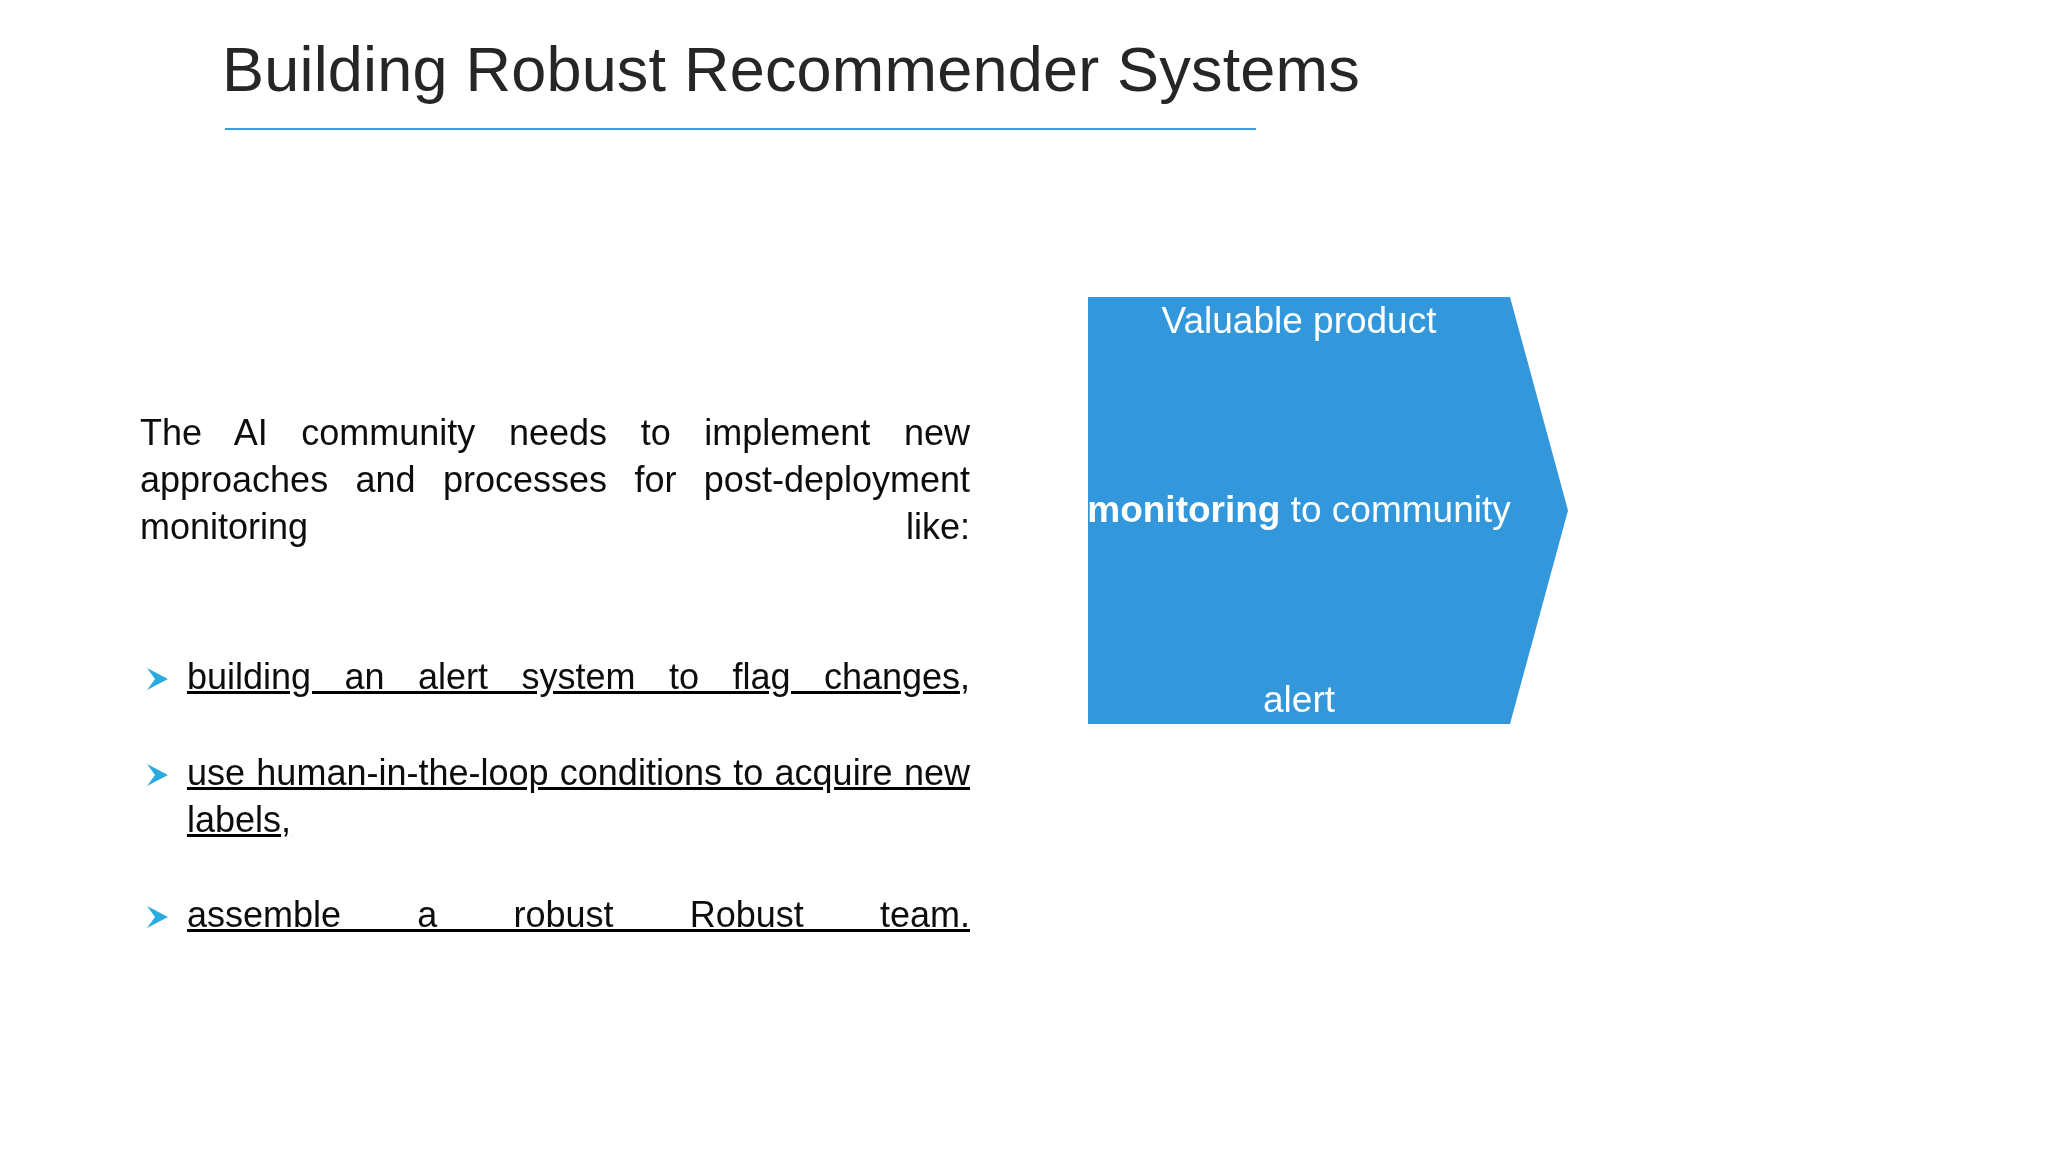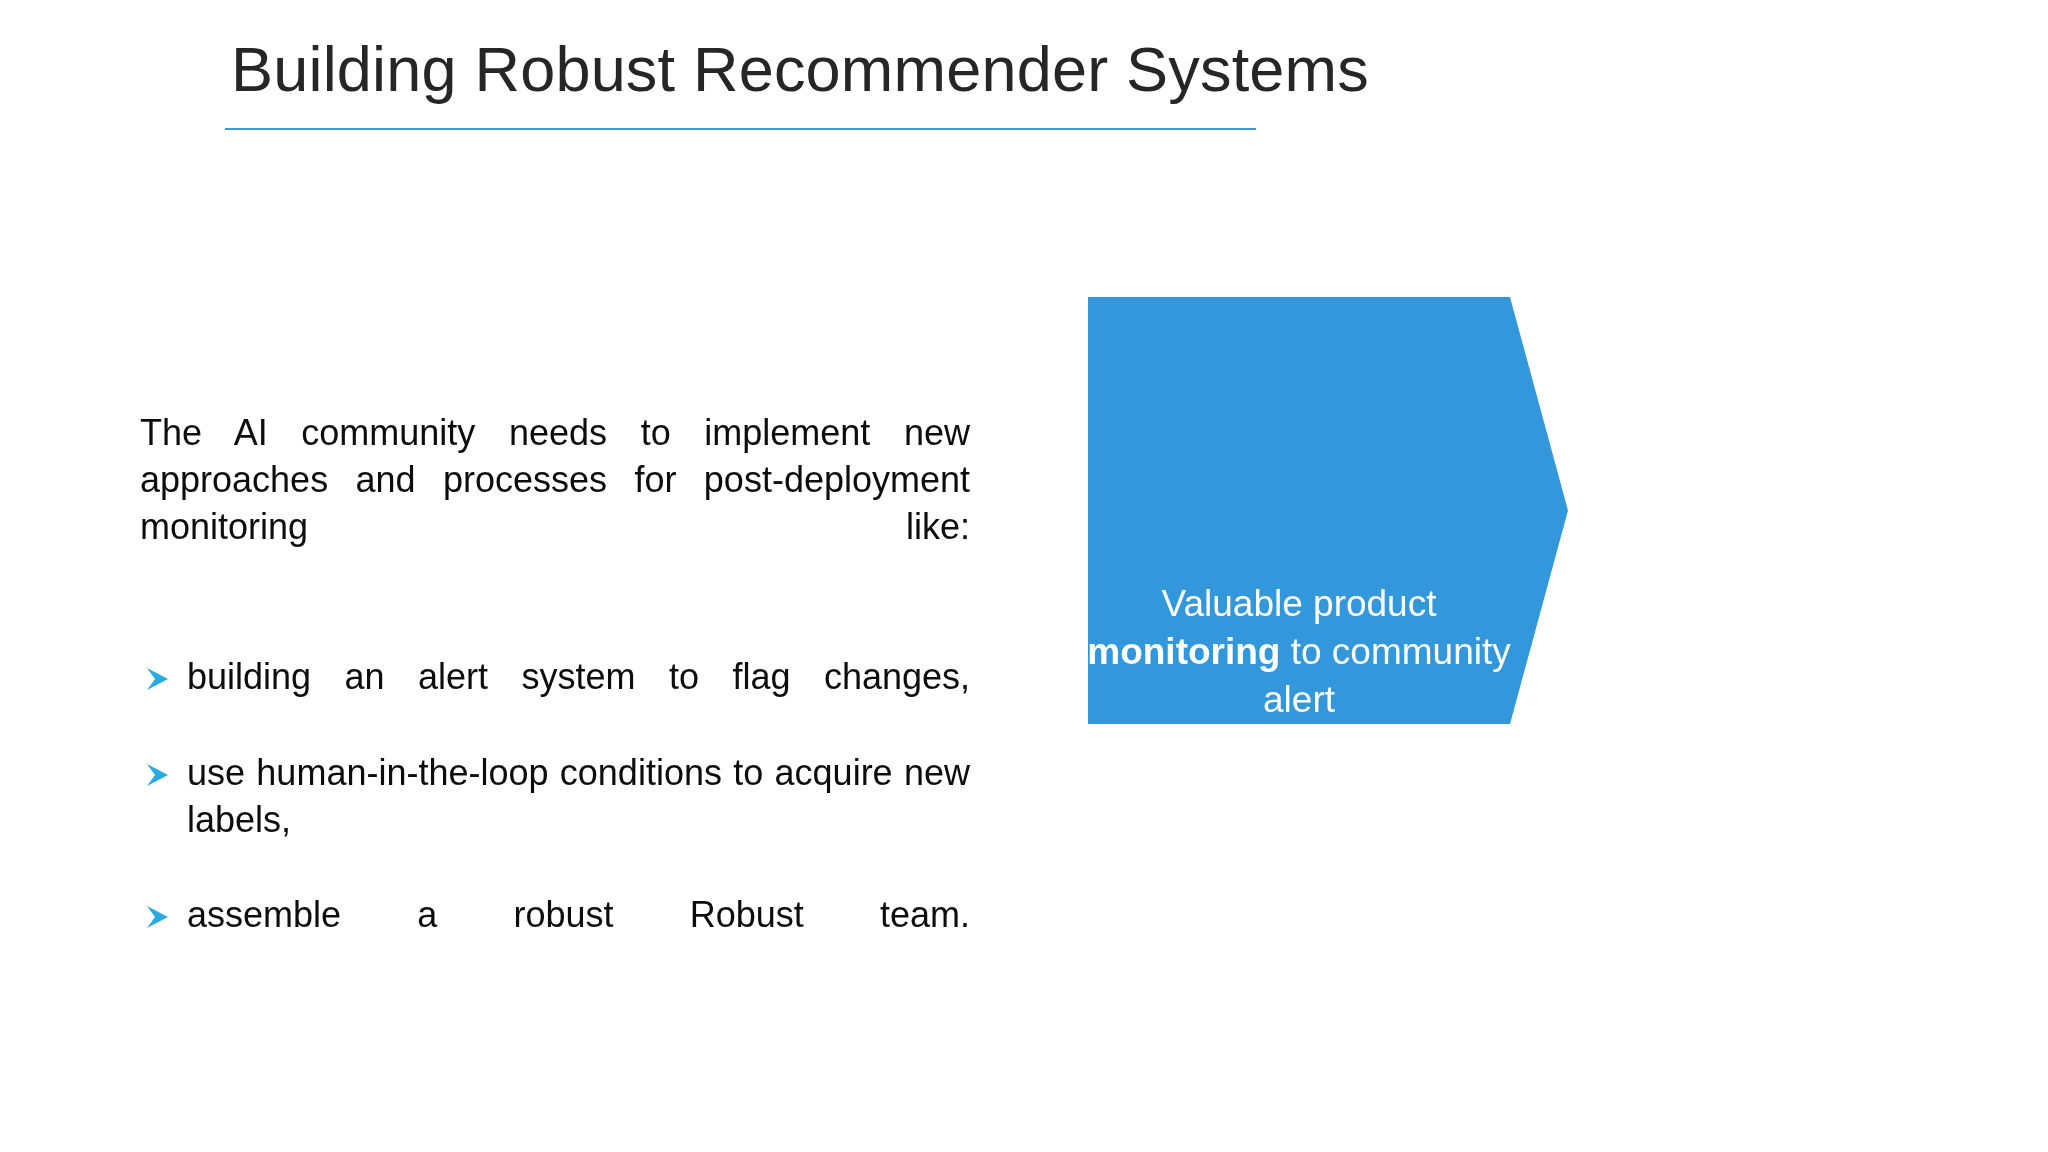--- a/index.html
+++ b/index.html
@@ -18,21 +18,21 @@
     position: relative;
     width: 2048px;
     height: 1152px;
     background: #ffffff;
     overflow: hidden;
   }
 
   
   #title-block {
     position: absolute;
-    left: 231px;
+    left: 222px;
     top: 36px;
     width: 1032px;
     text-align: center;
   }
   #slide-title {
     font-family: "Liberation Sans", sans-serif;
     font-size: 63px;
     line-height: 1.06;
     font-weight: 400;
     color: #262626;
@@ -70,20 +70,21 @@
     content: "";
     display: inline-block;
     width: 100%;
   }
 
   #bullet-list {
     list-style: none;
     margin: 0;
     padding: 0;
     margin-top: 56px;
+    text-decoration: underline;
   }
   #bullet-list li {
     position: relative;
     padding-left: 47px;
     font-family: "Liberation Sans", sans-serif;
     font-size: 36px;
     line-height: 1.31;
     color: #0d0d0d;
     text-align: justify;
     text-justify: inter-word;
@@ -127,21 +128,21 @@
   }
   #chevron-text {
     position: absolute;
     left: 0;
     top: 0;
     width: 422px;
     height: 100%;
     display: flex;
     flex-direction: column;
     align-items: center;
-    justify-content: flex-end;
+    justify-content: space-between;
     padding: 0 12px;
     box-sizing: border-box;
     text-align: center;
     color: #ffffff;
     font-family: "Liberation Sans", sans-serif;
     font-size: 37px;
     line-height: 1.30;
     font-weight: 400;
   }
   #chevron-text .line {

